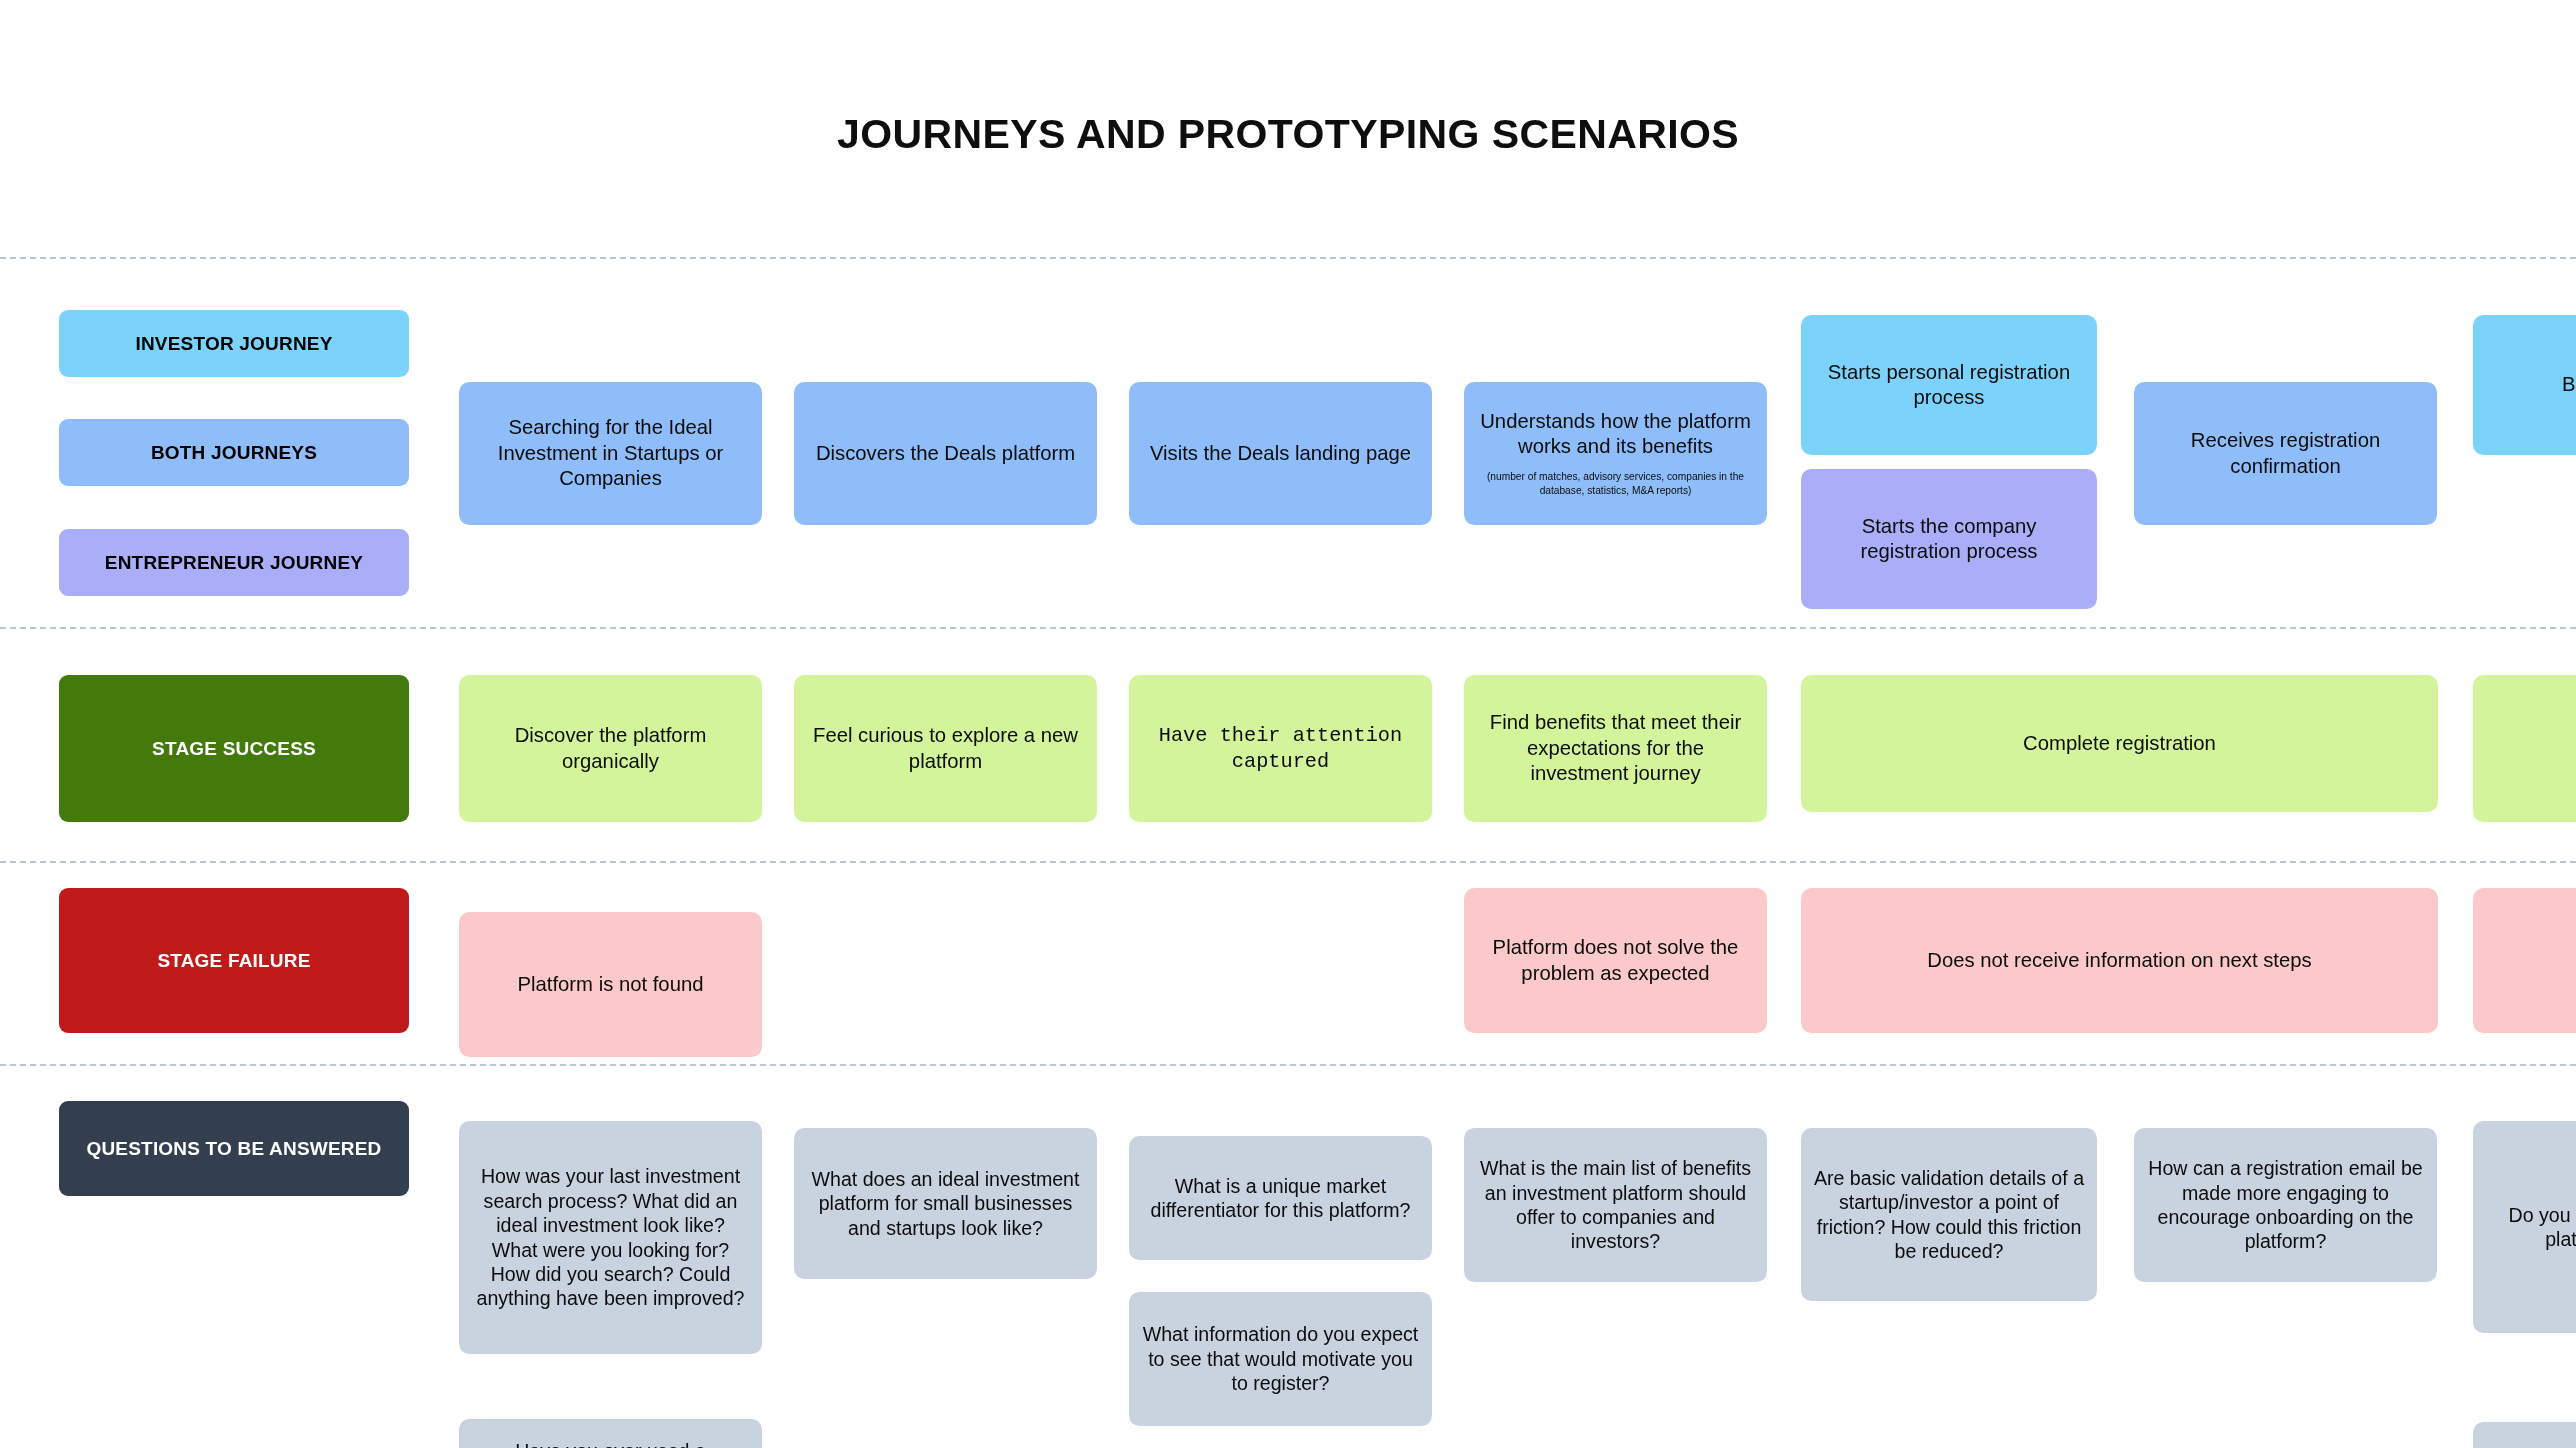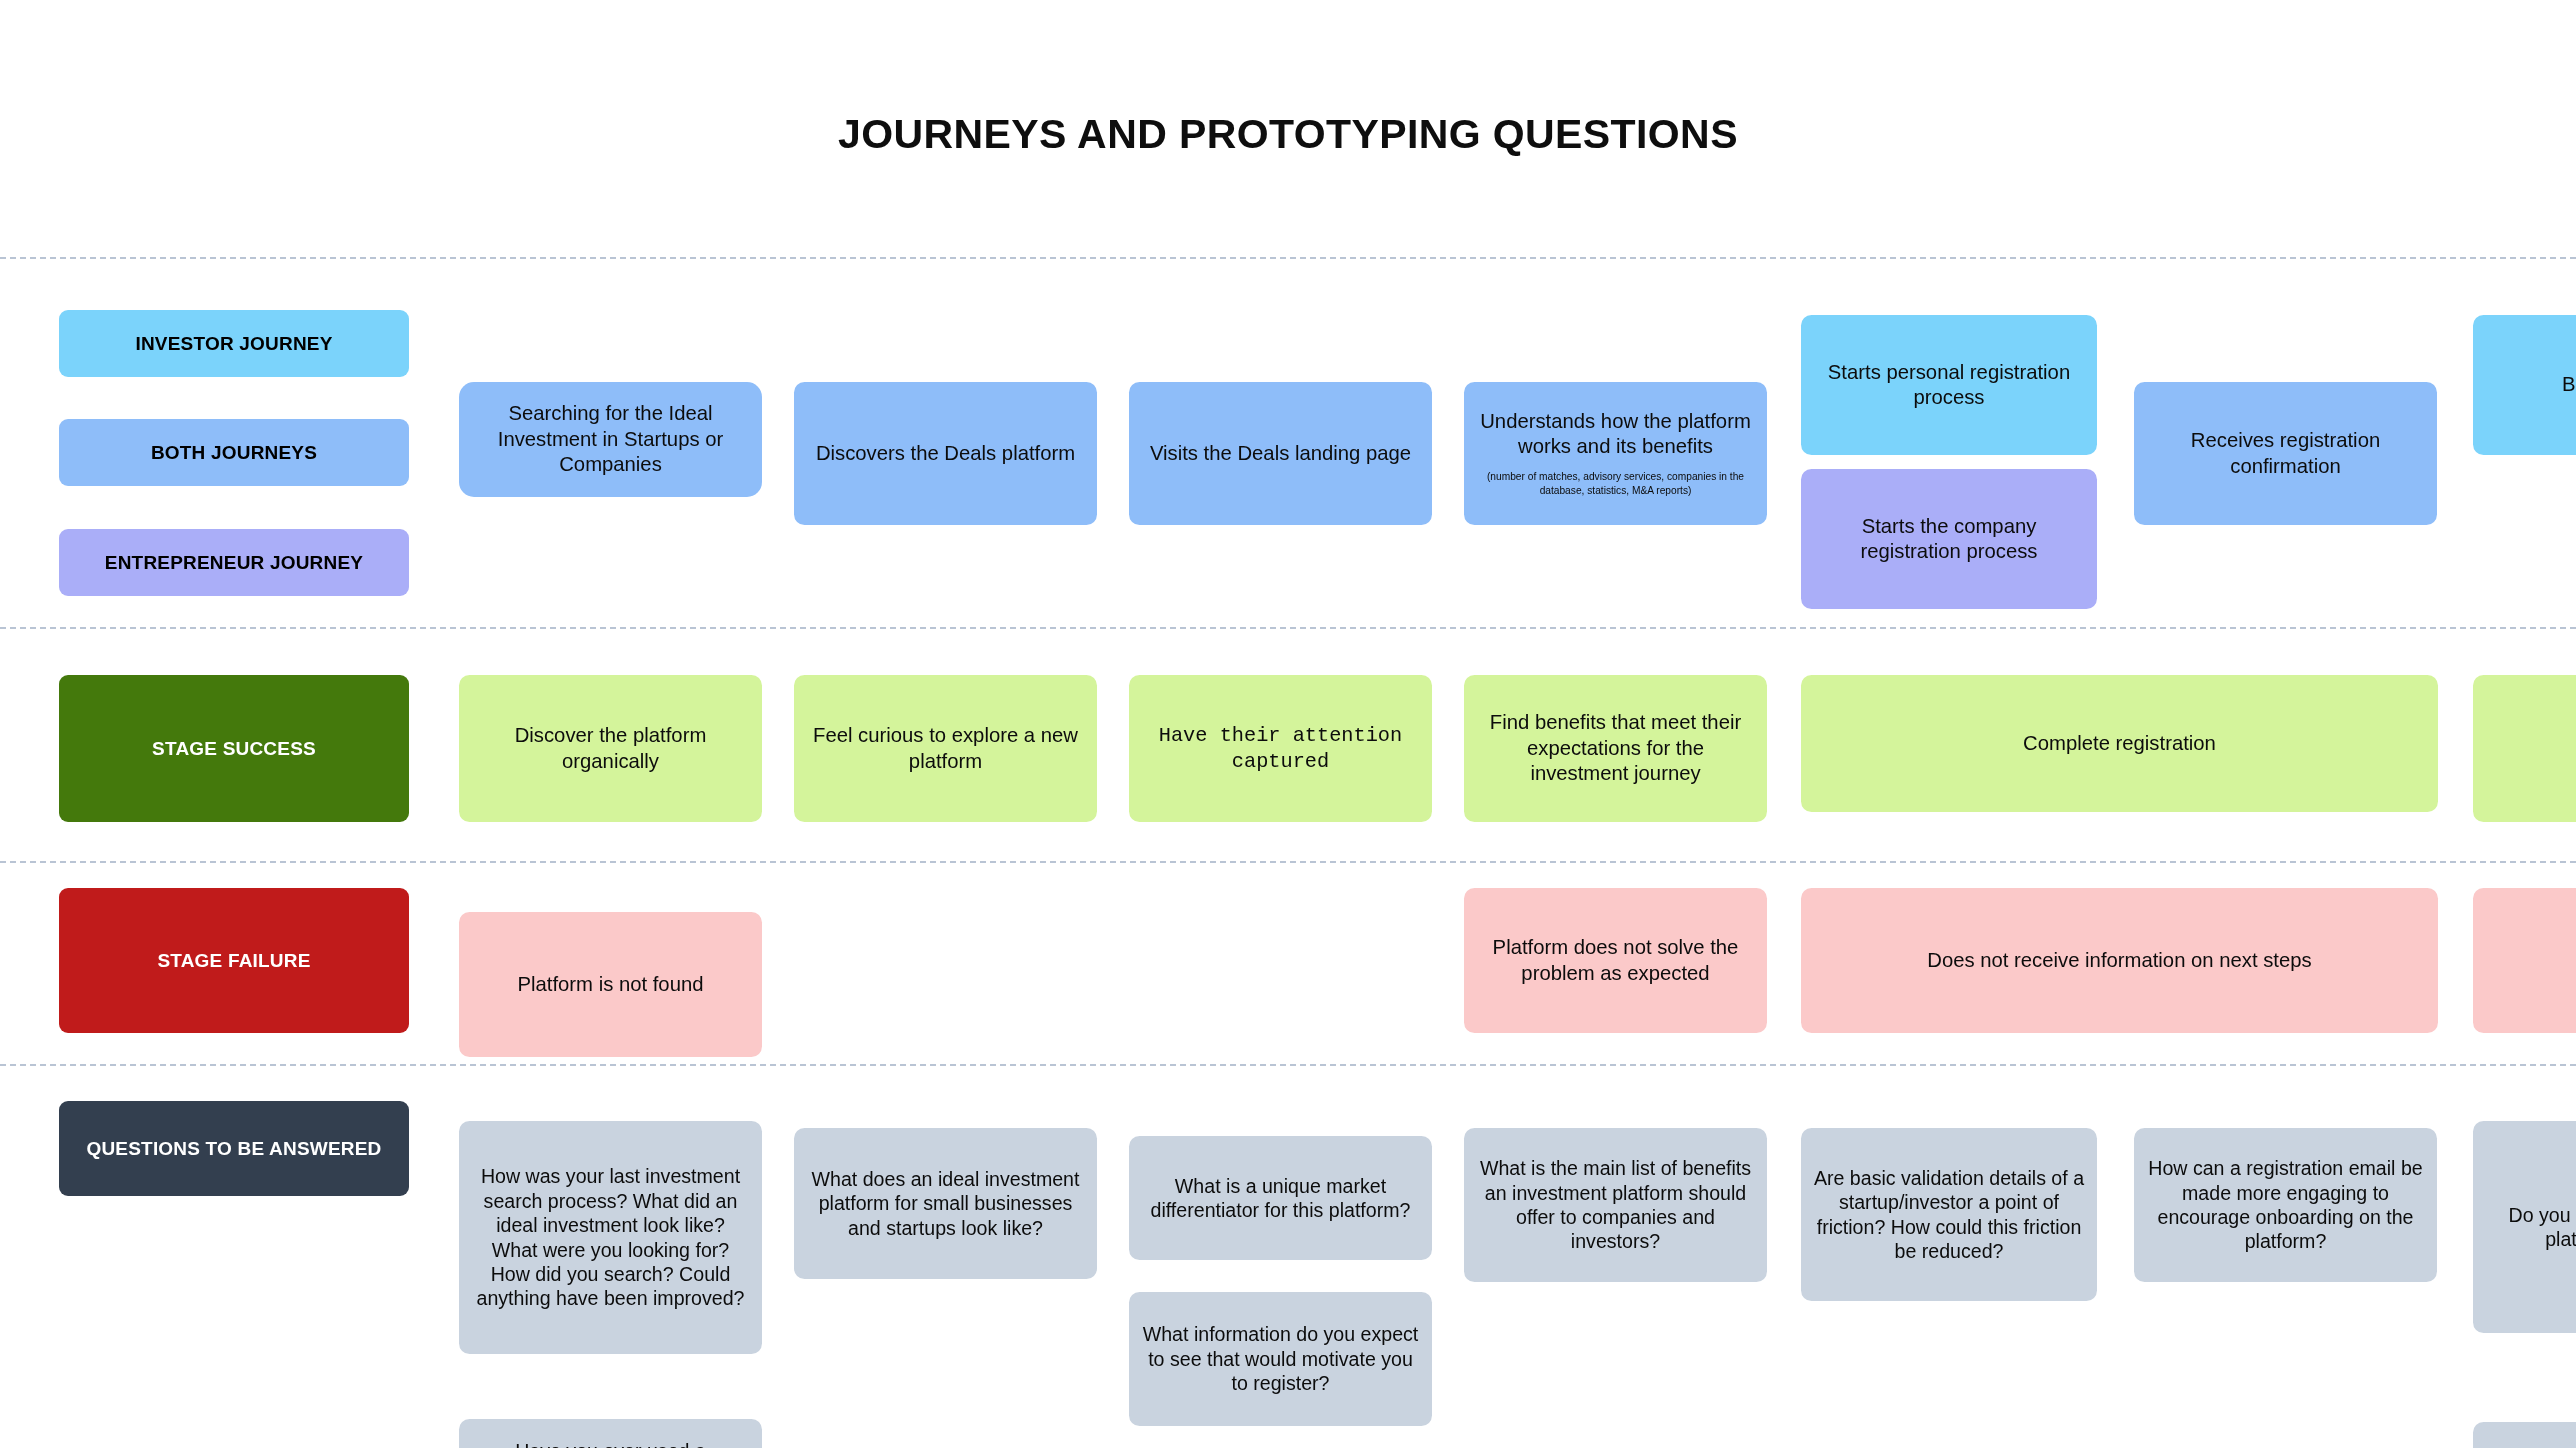--- a/index.html
+++ b/index.html
@@ -85,38 +85,38 @@
   .c-failure-lbl   { background: #C01B1B; color: #ffffff; }
   .c-failure       { background: #FBC9C9; }
   .c-question-lbl  { background: #333F4F; color: #ffffff; }
   .c-question      { background: #C9D3DF; margin-top: 20px; }
 </style>
 </head>
 <body>
 
 <div id="board">
 
-  <div class="page-title">JOURNEYS AND PROTOTYPING QUESTIONS</div>
+  <div class="page-title">JOURNEYS AND PROTOTYPING SCENARIOS</div>
 
   <div class="sep" style="top:257px;"></div>
   <div class="sep" style="top:627px;"></div>
   <div class="sep" style="top:861px;"></div>
   <div class="sep" style="top:1064px;"></div>
 
   <div class="legend-chip c-investor" style="left:59px; top:310px; width:350px; height:67px;">
     <span>INVESTOR JOURNEY</span>
   </div>
   <div class="legend-chip c-both" style="left:59px; top:419px; width:350px; height:67px;">
     <span>BOTH JOURNEYS</span>
   </div>
   <div class="legend-chip c-entrepreneur" style="left:59px; top:529px; width:350px; height:67px;">
     <span>ENTREPRENEUR JOURNEY</span>
   </div>
 
-  <div class="card c-both" style="left:459px; top:382px; width:303px; height:115px;border-radius:15px;">
+  <div class="card c-both" style="left:459px; top:382px; width:303px; height:143px;">
     <span class="inner">Searching for the Ideal Investment in Startups or Companies</span>
   </div>
 
   <div class="card c-both" style="left:794px; top:382px; width:303px; height:143px;">
     <span class="inner">Discovers the Deals platform</span>
   </div>
 
   <div class="card c-both" style="left:1129px; top:382px; width:303px; height:143px;">
     <span class="inner">Visits the Deals landing page</span>
   </div>

